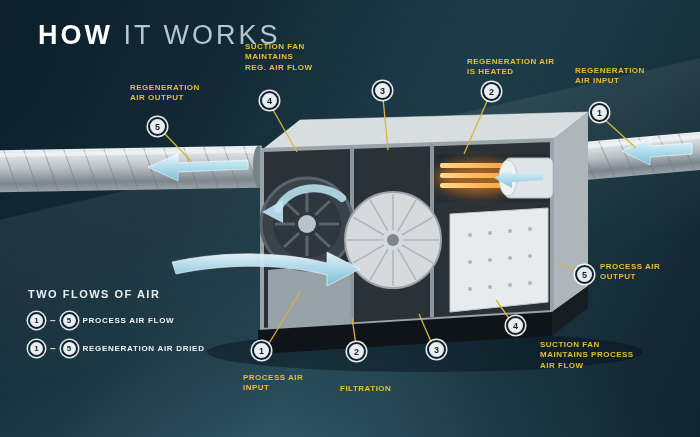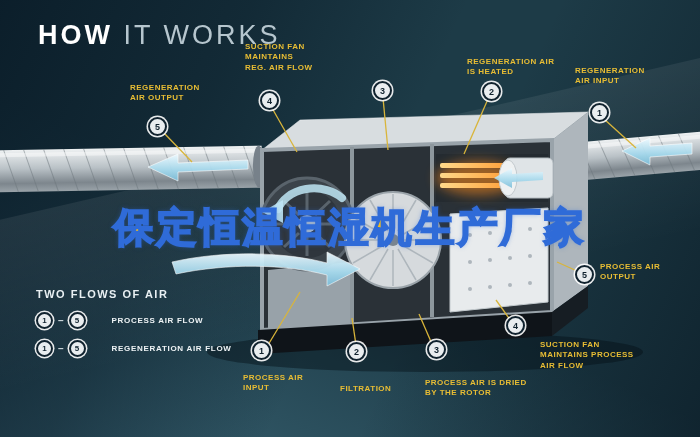--- a/index.html
+++ b/index.html
@@ -45,26 +45,26 @@
   .num-sucreg {left:260px;top:91px;}
   .num-rotordr{left:373px;top:81px;}
   .num-regheat{left:482px;top:82px;}
   .num-reginp {left:590px;top:103px;}
   .num-procout{left:575px;top:265px;}
   .num-sucproc{left:506px;top:316px;}
   .num-procdr {left:427px;top:340px;}
   .num-filtr  {left:347px;top:342px;}
   .num-procinp{left:252px;top:341px;}
 
-  .legend{position:absolute;left:36px;top:288px;z-index:5;}
+  .legend{position:absolute;left:28px;top:288px;z-index:5;}
   .legend-title{color:#e9f0f3;font-size:11px;font-weight:bold;letter-spacing:1.5px;margin-bottom:12px;white-space:nowrap;}
   .legend-row{display:flex;align-items:center;margin-bottom:11px;}
   .coin-sm{position:static;width:13px;height:13px;font-size:8px;flex:0 0 auto;}
   .legend-dash{color:#cfd8dd;font-size:10px;margin:0 5px;font-weight:bold;}
-  .legend-label{color:#eef3f5;font-size:8px;font-weight:bold;letter-spacing:.7px;margin-left:26px;white-space:nowrap;}
+  .legend-label{color:#eef3f5;font-size:8px;font-weight:bold;letter-spacing:.7px;margin-left:5px;white-space:nowrap;}
 
   .watermark{
     position:absolute;left:50%;top:200px;transform:translateX(-50%);z-index:4;
     font-size:40px;font-weight:700;letter-spacing:3px;white-space:nowrap;
     color:#f6bf1c;-webkit-text-stroke:2px #2f6bd8;
     text-shadow:0 0 5px rgba(47,107,216,.55);}
 </style>
 </head>
 <body>
 
@@ -185,38 +185,35 @@
       <line x1="356" y1="345" x2="352" y2="318"></line>
       <line x1="268" y1="345" x2="300" y2="292"></line>
     </g>
   </svg>
 
   <div class="title">
     <span class="bold">HOW</span>
     <span class="light">IT WORKS</span>
   </div>
 
-  <div class="watermark">保定恒温恒湿机生产厂家</div>
 
   <div class="callout-label lbl-regout">REGENERATION
 AIR OUTPUT</div>
   <div class="callout-label lbl-sucreg">SUCTION FAN
 MAINTAINS
 REG. AIR FLOW</div>
   <div class="callout-label lbl-regheat">REGENERATION AIR
 IS HEATED</div>
   <div class="callout-label lbl-reginp">REGENERATION
 AIR INPUT</div>
   <div class="callout-label lbl-procout">PROCESS AIR
 OUTPUT</div>
   <div class="callout-label lbl-sucproc">SUCTION FAN
 MAINTAINS PROCESS
 AIR FLOW</div>
-  <div class="callout-label lbl-procdr">PROCESS AIR IS DRIED
-BY THE ROTOR</div>
   <div class="callout-label lbl-filtr">FILTRATION</div>
   <div class="callout-label lbl-procinp">PROCESS AIR
 INPUT</div>
 
   <div class="coin num-regout">5</div>
   <div class="coin num-sucreg">4</div>
   <div class="coin num-rotordr">3</div>
   <div class="coin num-regheat">2</div>
   <div class="coin num-reginp">1</div>
   <div class="coin num-procout">5</div>
@@ -230,16 +227,16 @@
     <div class="legend-row">
       <span class="coin coin-sm">1</span>
       <span class="legend-dash">–</span>
       <span class="coin coin-sm">5</span>
       <span class="legend-label">PROCESS AIR FLOW</span>
     </div>
     <div class="legend-row">
       <span class="coin coin-sm">1</span>
       <span class="legend-dash">–</span>
       <span class="coin coin-sm">5</span>
-      <span class="legend-label">REGENERATION AIR FLOW</span>
+      <span class="legend-label">REGENERATION AIR DRIED</span>
     </div>
   </div>
 </div>
 
 </body></html>

